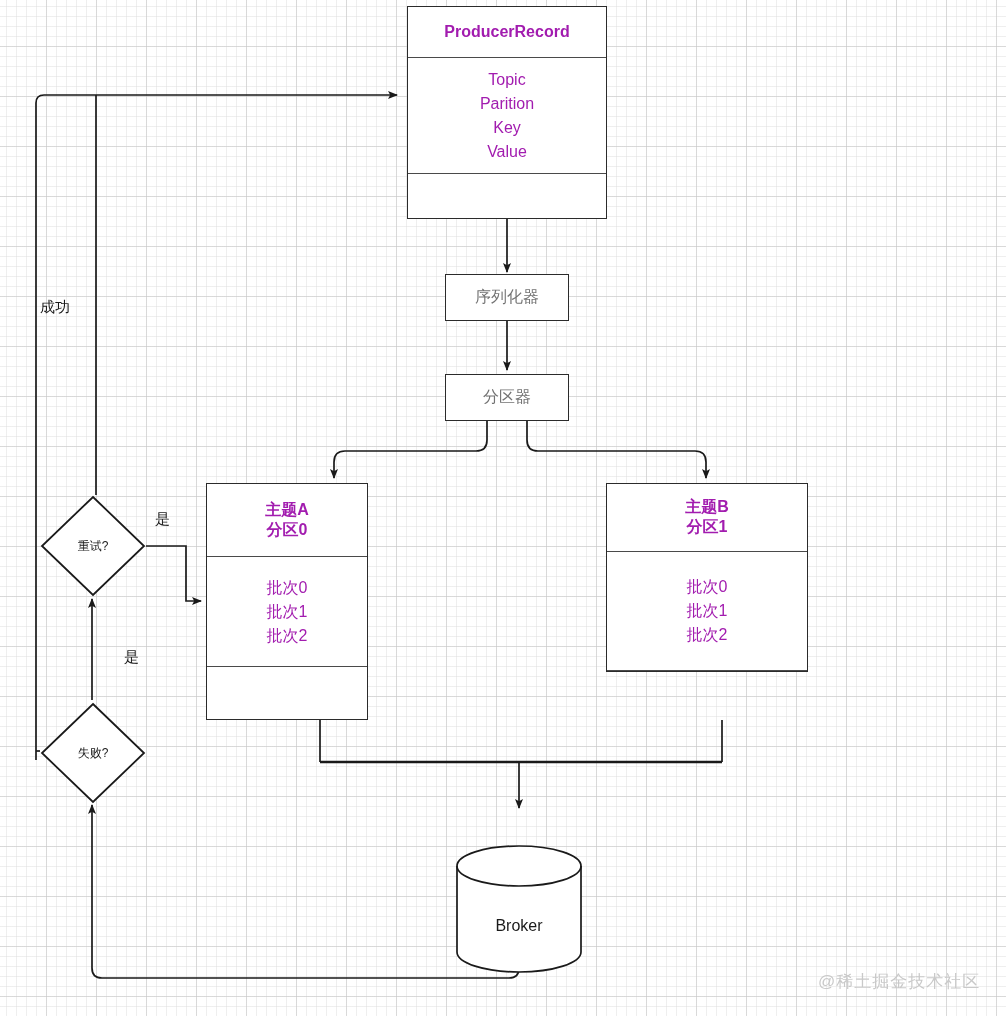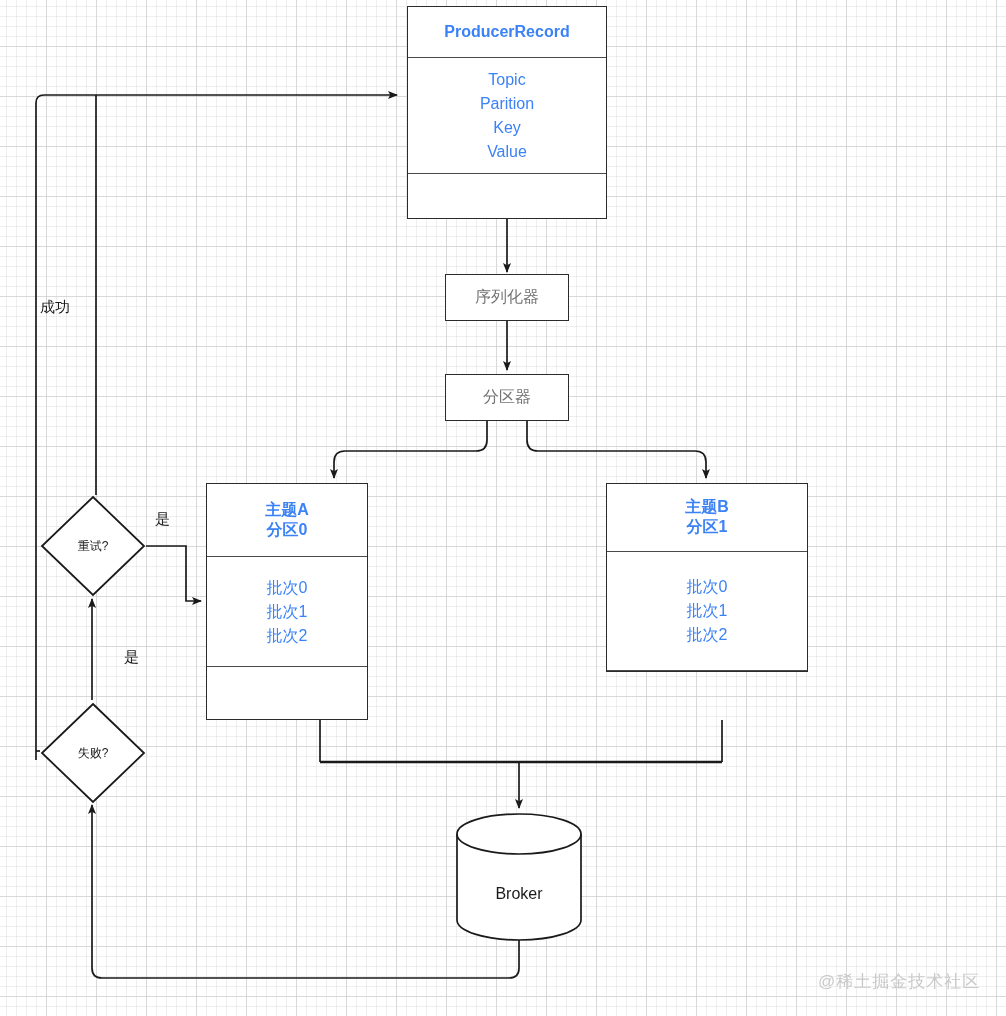--- a/index.html
+++ b/index.html
@@ -33,21 +33,21 @@
     box-sizing: border-box;
     background: #ffffff;
     border: 1.6px solid #2b2b2b;
   }
   .node .seg {
     box-sizing: border-box;
     display: flex;
     align-items: center;
     justify-content: center;
     text-align: center;
-    color: #3b82f6;
+    color: #a21caf;
   }
   .divider-top { border-top: 1.2px solid #4a4a4a; }
   .title-seg {
     font-weight: bold;
     font-size: 16px;
     line-height: 1.25;
   }
   .body-seg {
     font-size: 16px;
     line-height: 1.5;
@@ -193,21 +193,21 @@
     <div class="diamond-label">重试?</div>
   </div>
 
   <div class="diamond-wrap" style="left:40px; top:702px; width:106px; height:102px;">
     <svg width="106" height="102" viewBox="0 0 106 102" xmlns="http://www.w3.org/2000/svg">
       <polygon points="53,2 104,51 53,100 2,51" fill="#ffffff" stroke="#1a1a1a" stroke-width="1.8"></polygon>
     </svg>
     <div class="diamond-label">失败?</div>
   </div>
 
-  <div class="cylinder" style="left:455px; top:812px; width:128px; height:130px;">
+  <div class="cylinder" style="left:455px; top:844px; width:128px; height:130px;">
     <svg width="128" height="130" viewBox="0 0 128 130" xmlns="http://www.w3.org/2000/svg">
       <path d="M2,22 L2,108 A62,20 0 0 0 126,108 L126,22 A62,20 0 0 0 2,22 Z" fill="#ffffff" stroke="#1a1a1a" stroke-width="1.7"></path>
       <path d="M2,22 A62,20 0 0 0 126,22" fill="none" stroke="#1a1a1a" stroke-width="1.7"></path>
     </svg>
     <div class="cyl-text" style="top:73px;">Broker</div>
   </div>
 
   <div class="edge-label" style="left:40px; top:298px;">成功</div>
 
   <div class="edge-label" style="left:155px; top:510px;">是</div>

